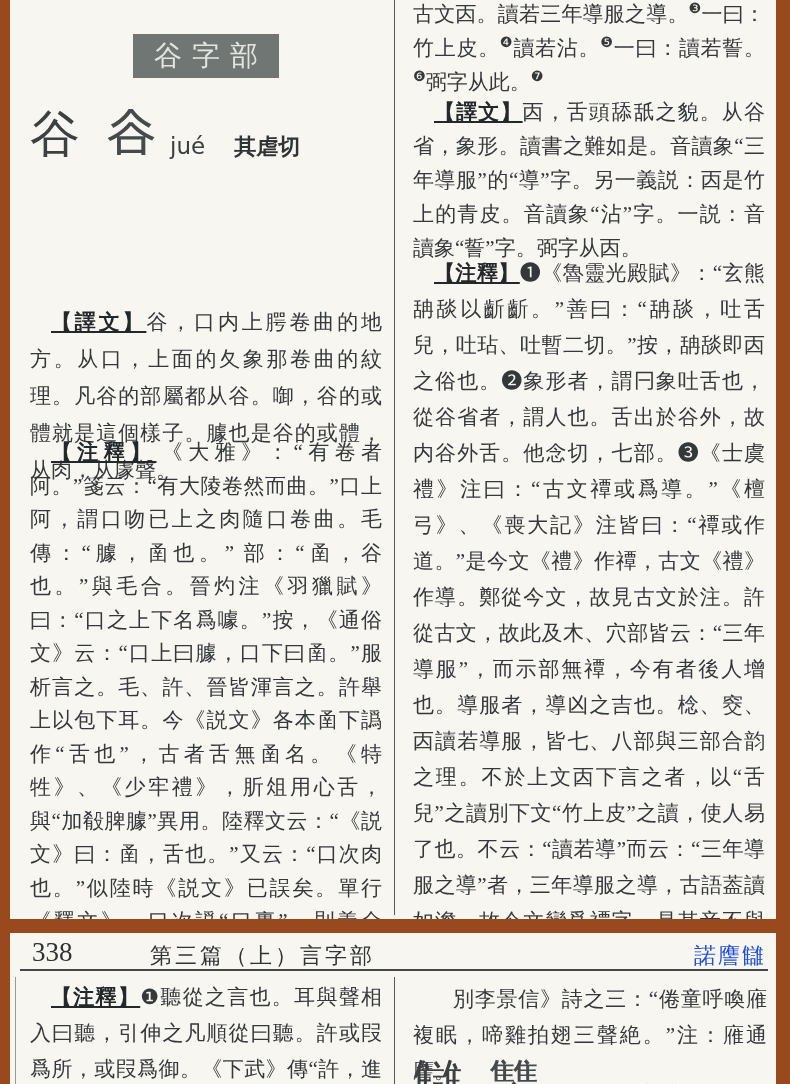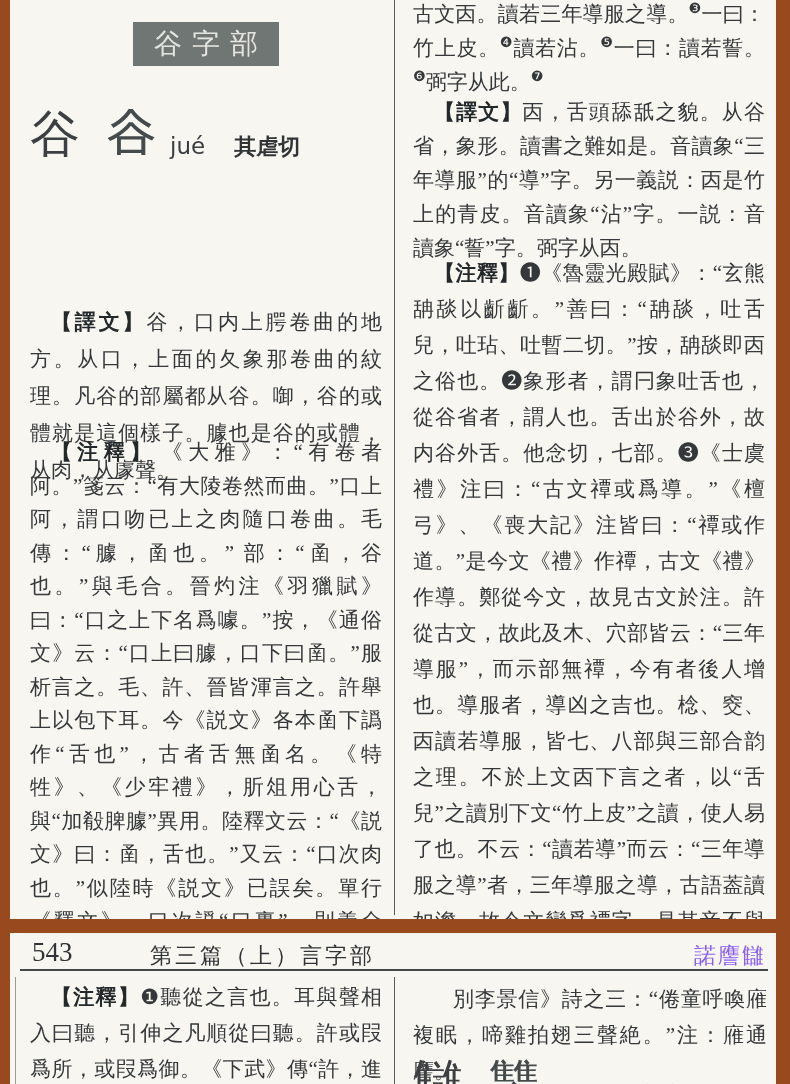--- a/index.html
+++ b/index.html
@@ -17,55 +17,55 @@
   .page{position:absolute;left:10px;width:766px;background:#f8f6f0;overflow:hidden;}
   #upper-page{top:0;height:919px;}
   #lower-page{top:933px;height:151px;}
 
   .vrule{position:absolute;width:1px;background:#565b5a;}
   #upper-divider{left:384px;top:0;height:915px;}
   #lower-divider{left:384px;top:44px;height:107px;}
   #lower-edge-line{left:5px;top:44px;height:107px;background:#9a9a94;}
 
   #radical-box{
-    position:absolute;left:123px;top:22px;width:146px;height:44px;
+    position:absolute;left:123px;top:34px;width:146px;height:44px;
     background:#6f7673;color:#e4e5e0;
     display:flex;align-items:center;justify-content:center;
     font-size:28px;letter-spacing:10px;padding-left:10px;box-sizing:border-box;
   }
   .entry-row{position:absolute;display:flex;align-items:flex-end;}
   #upper-entry{left:20px;top:102px;height:62px;}
   .headword{font-size:50px;line-height:60px;color:#3c4042;}
   .sealword{font-size:50px;line-height:60px;margin-left:26px;color:#454a4c;font-weight:normal;}
   .pinyin{font-family:"DejaVu Sans","Liberation Sans",sans-serif;font-size:23px;line-height:36px;margin-left:14px;color:#3a3e40;}
   .fanqie{font-size:22px;line-height:34px;margin-left:29px;font-weight:bold;color:#303436;}
 
   .para{
     position:absolute;margin:0;text-align:justify;word-break:break-all;
     font-size:21px;color:#34383a;
   }
   .indent1{text-indent:1em;}
-  .lbl{font-weight:bold;color:#23282a;}
+  .lbl{font-weight:bold;color:#23282a;text-decoration:underline;}
   sup{font-size:0.68em;line-height:0;}
 
   #orig-left{left:22px;top:162px;width:346px;line-height:37px;}
   #yiwen-left{left:20px;top:288px;width:352px;line-height:37px;margin-top:16px;}
   #zhushi-left{left:20px;top:436px;width:352px;line-height:33.5px;}
 
   #orig-right{left:403px;top:-3px;width:352px;line-height:34px;}
   #yiwen-right{left:403px;top:95px;width:352px;line-height:34px;}
   #zhushi-right{left:403px;top:255px;width:352px;line-height:36px;}
 
   #lower-header{
     position:absolute;left:10px;top:4px;width:748px;height:32px;
     border-bottom:2px solid #43484a;
   }
   #page-number{position:absolute;left:12px;top:0;font-size:27px;color:#2f3335;}
   #chapter-title{position:absolute;left:130px;top:4px;font-size:22px;letter-spacing:3px;color:#2f3335;}
-  #running-head{position:absolute;right:2px;top:4px;font-size:22px;letter-spacing:2px;color:#8b5cf6;margin-left:11px;}
+  #running-head{position:absolute;right:2px;top:4px;font-size:22px;letter-spacing:2px;color:#1d4ed8;margin-left:11px;}
 
   #zhushi-bottom{left:20px;top:46px;width:352px;line-height:36px;}
   #quote-bottom{left:403px;top:48px;width:354px;line-height:36px;text-indent:1.9em;}
   #lower-entry{left:403px;top:120px;height:60px;}
 </style>
 </head>
 <body>
 
 <div id="stripe-left" class="stripe"></div>
 <div id="stripe-right" class="stripe"></div>
@@ -92,21 +92,21 @@
 
   <p id="orig-right" class="para">古文㐁。讀若三年導服之導。<sup>❸</sup>一曰：竹上皮。<sup>❹</sup>讀若沾。<sup>❺</sup>一曰：讀若誓。<sup>❻</sup>弼字从此。<sup>❼</sup></p>
 
   <p id="yiwen-right" class="para indent1"><b class="lbl">【譯文】</b><span>㐁，舌頭舔舐之貌。从谷省，象形。讀書之難如是。音讀象“三年導服”的“導”字。另一義説：㐁是竹上的青皮。音讀象“沾”字。一説：音讀象“誓”字。弼字从㐁。</span></p>
 
   <p id="zhushi-right" class="para indent1"><b class="lbl">【注釋】</b><span>❶《魯靈光殿賦》：“玄熊舑舕以齗齗。”善曰：“舑舕，吐舌兒，吐玷、吐暫二切。”按，舑舕即㐁之俗也。❷象形者，謂𠔼象吐舌也，從谷省者，謂人也。舌出於谷外，故内谷外舌。他念切，七部。❸《士虞禮》注曰：“古文禫或爲導。”《檀弓》、《喪大記》注皆曰：“禫或作道。”是今文《禮》作禫，古文《禮》作導。鄭從今文，故見古文於注。許從古文，故此及木、穴部皆云：“三年導服”，而示部無禫，今有者後人增也。導服者，導凶之吉也。棯、窔、㐁讀若導服，皆七、八部與三部合韵之理。不於上文㐁下言之者，以“舌兒”之讀別下文“竹上皮”之讀，使人易了也。不云：“讀若導”而云：“三年導服之導”者，三年導服之導，古語葢讀如澹，故今文變爲禫字，是其音不與凡導同也。❹此別一義。竹上青皮，《顧命》、《禮器》、《聘義》皆謂之筍。筍、筠古今字。❺沾，</span></p>
 </div>
 
 <div id="lower-page" class="page">
   <div id="lower-header">
-    <span id="page-number">543</span>
+    <span id="page-number">338</span>
     <span id="chapter-title">第三篇（上）言字部</span>
     <span id="running-head">諾譍讎</span>
   </div>
 
   <div id="lower-divider" class="vrule"></div>
   <div id="lower-edge-line" class="vrule"></div>
 
   <p id="zhushi-bottom" class="para indent1"><b class="lbl">【注釋】</b><span>❶聽從之言也。耳與聲相入曰聽，引伸之凡順從曰聽。許或叚爲所，或叚爲御。《下武》傳“許，進也。”即御</span></p>
 
   <p id="quote-bottom" class="para">別李景信》詩之三：“倦童呼喚䧹複眠，啼雞拍翅三聲絶。”注：䧹通譍。</p>

